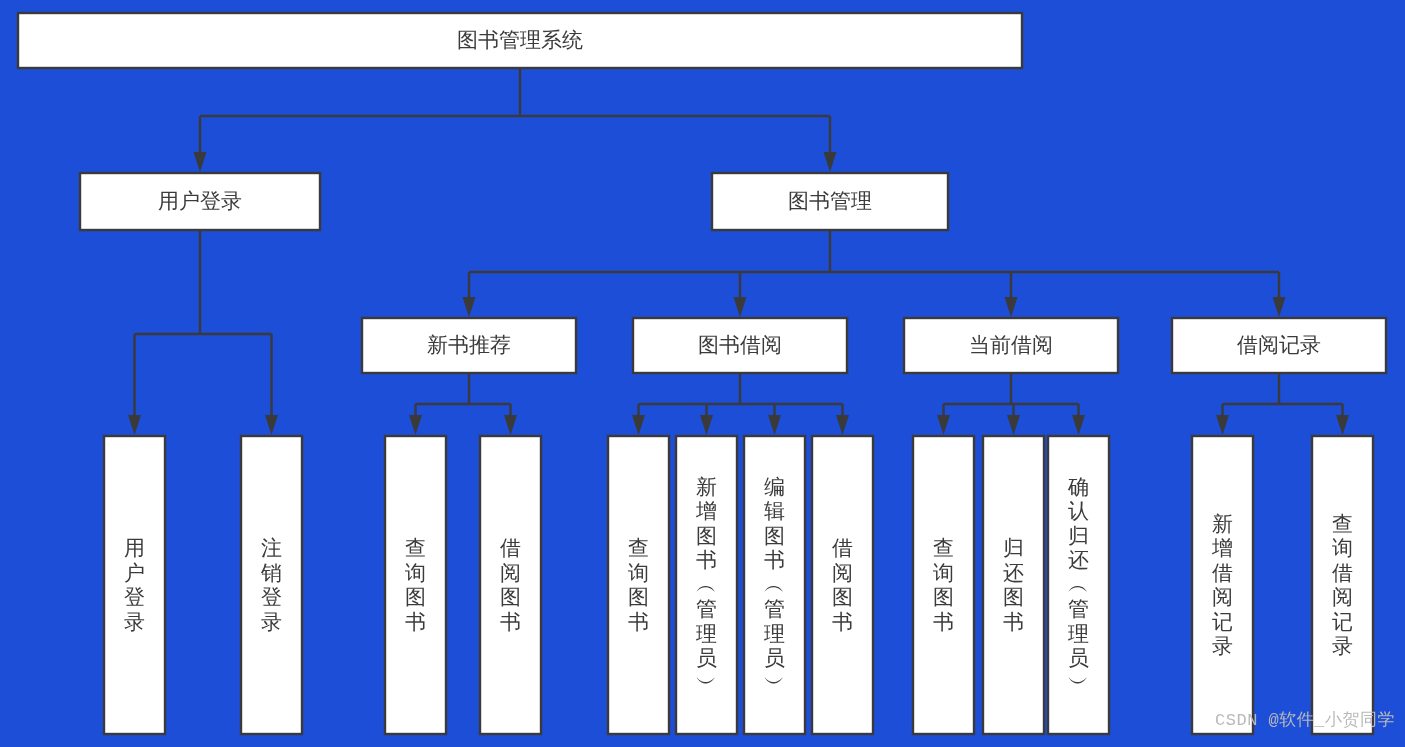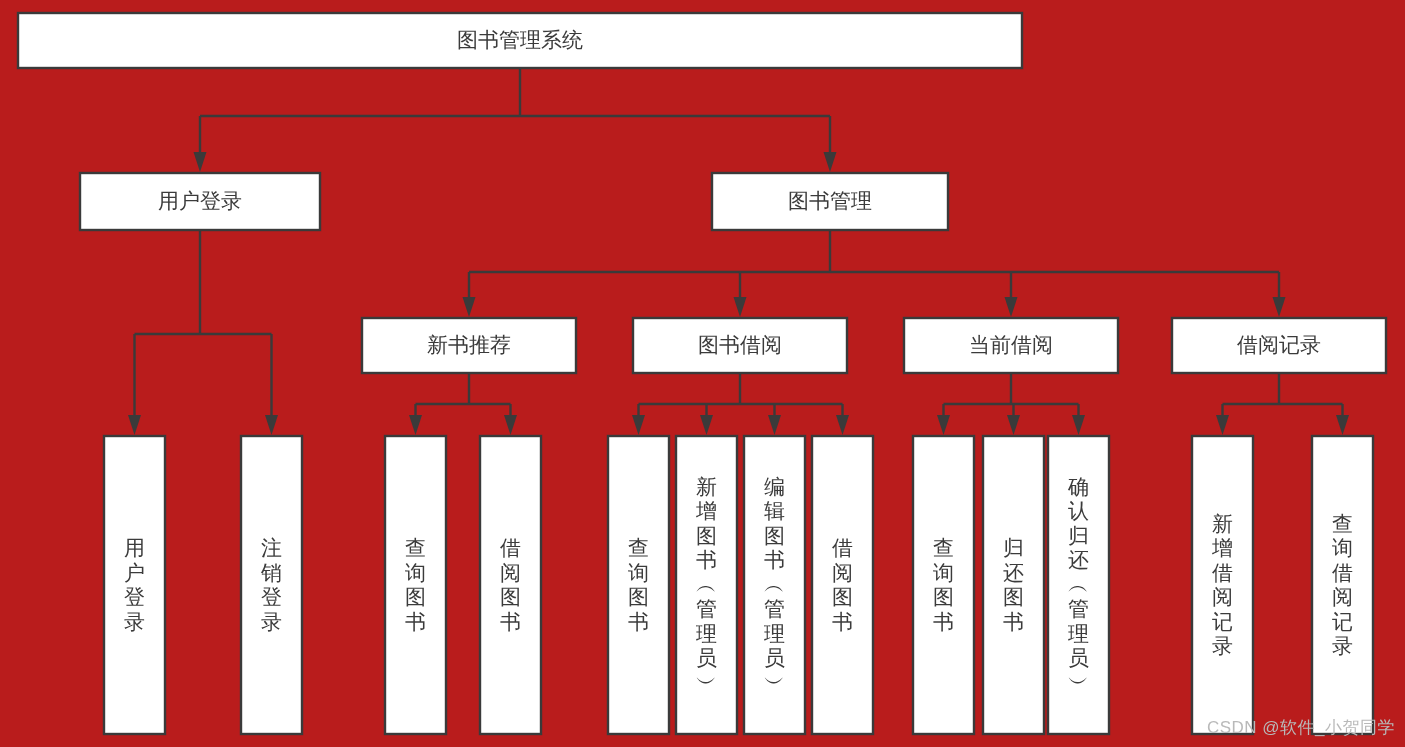--- a/index.html
+++ b/index.html
@@ -7,21 +7,21 @@
     padding: 0;
     background: #ffffff;
   }
   body {
     font-family: "Liberation Sans", "DejaVu Sans", sans-serif;
   }
   #stage {
     position: relative;
     width: 1405px;
     height: 747px;
-    background: #b91c1c;
+    background: #1d4ed8;
     overflow: hidden;
   }
   #diagram-svg {
     position: absolute;
     left: 0;
     top: 0;
     width: 1405px;
     height: 747px;
   }
   .node-box {
@@ -48,24 +48,24 @@
   }
   .node-label-v {
     fill: #3b3b3b;
     font-family: "Liberation Sans", "DejaVu Sans", sans-serif;
     font-size: 21px;
     text-anchor: middle;
   }
   .watermark {
     position: absolute;
     right: 10px;
-    bottom: 8px;
+    bottom: 16px;
     color: #b9b9b9;
     font-size: 17px;
-    font-family: Liberation Sans, sans-serif;
+    font-family: Liberation Mono, monospace;
     letter-spacing: 0.5px;
     white-space: nowrap;
     pointer-events: none;
   }
 </style>
 </head>
 <body>
 
 <div id="stage">
   <svg id="diagram-svg" viewBox="0 0 1405 747" xmlns="http://www.w3.org/2000/svg">

